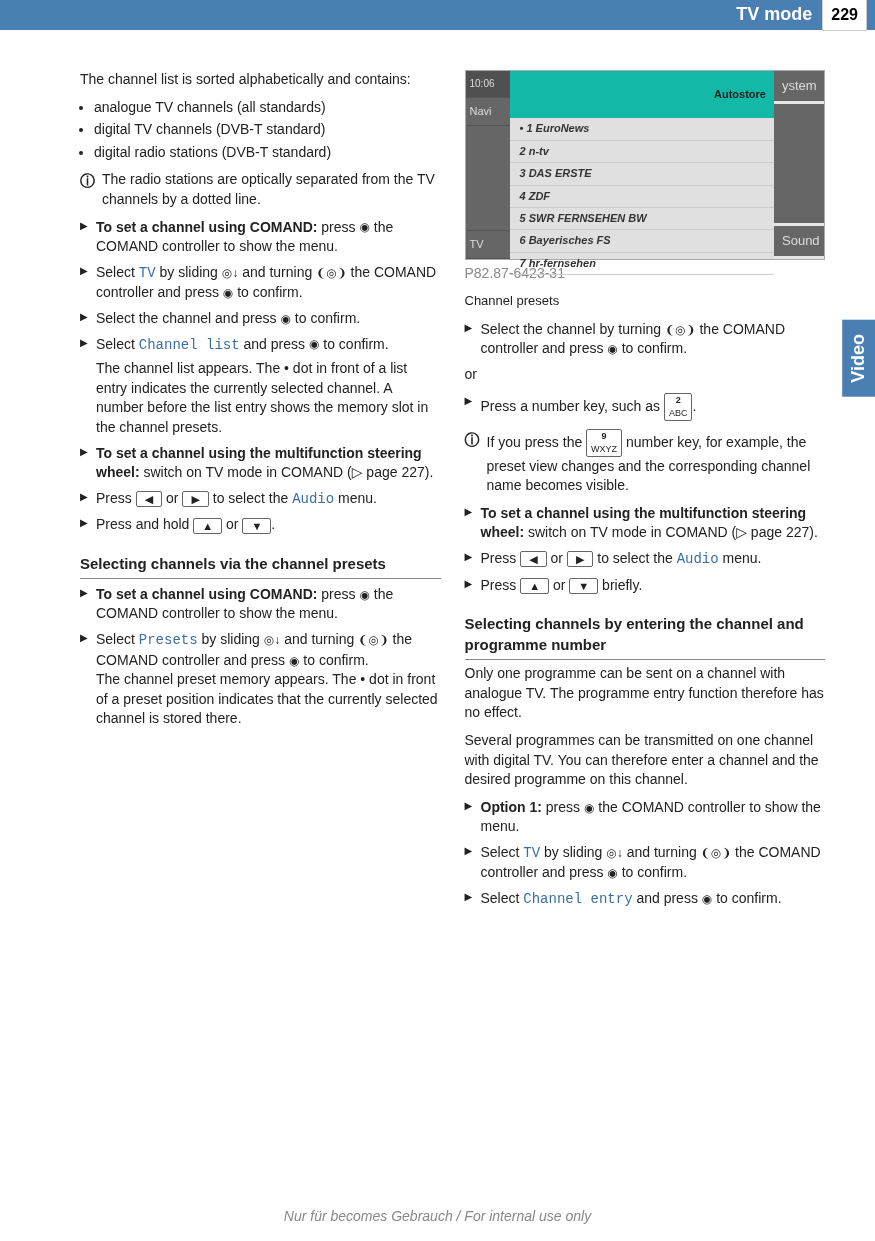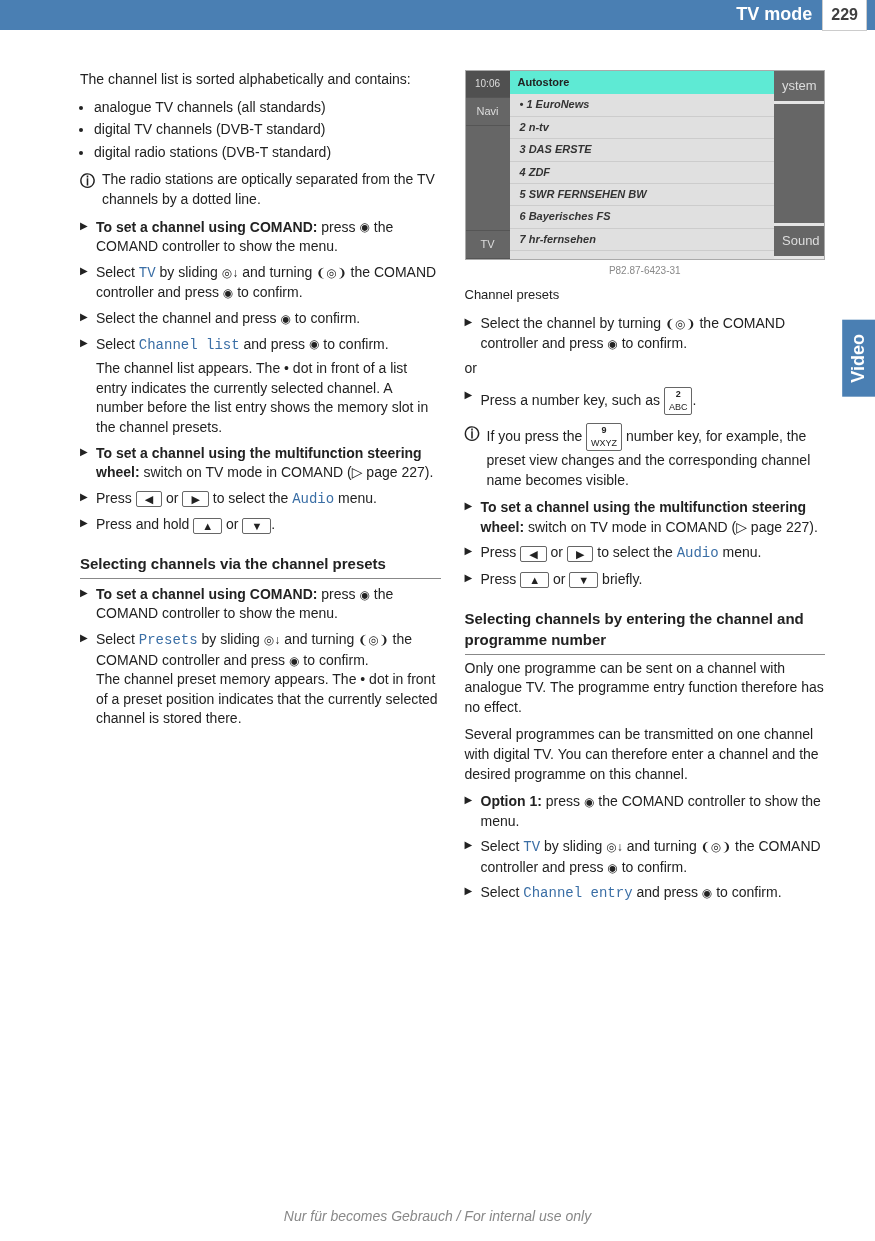--- a/index.html
+++ b/index.html
@@ -23,21 +23,21 @@
     align-items: center;
     padding-right: 8px;
   }
   .header-band .title {
     font-weight: bold;
     font-size: 18px;
     margin-right: 10px;
   }
   .page-num {
     background: #fff;
-    color: #404040;
+    color: #000000;
     font-weight: bold;
     font-size: 16px;
     padding: 4px 8px;
     border: 1px solid #ccc;
   }
   .side-tab {
     position: absolute;
     right: 0;
     top: 320px;
     background: #4a7fb3;
@@ -122,50 +122,51 @@
     color: #333;
     position: relative;
   }
   .scr-left {
     width: 44px;
     background: #666;
     color: #ddd;
     display: flex;
     flex-direction: column;
   }
-  .scr-left div { padding: 6px 4px; border-bottom: 1px solid #555; text-align: center; }
+  .scr-left div { padding: 6px 4px; border-bottom: 1px solid #555; }
   .scr-top { background:#505050; color:#ddd; font-size:10px; }
   .scr-main {
     flex: 1;
     background: #e0e0e0;
   }
   .scr-main .hdr {
-    background: #5eead4;
+    background: #14b8a6;
     color:#222;
     font-weight:bold;
-    padding: 4px 8px;
+    padding: 16px 8px;
+    text-align: right;
   }
   .scr-main .row {
     padding: 3px 10px;
     font-style: italic;
     font-weight: bold;
     color:#333;
     border-bottom:1px solid #ccc;
   }
   .scr-right {
     width: 50px;
     background:#666;
     color:#ddd;
     display:flex;
     flex-direction:column;
   }
   .scr-right div { padding:6px 8px; border-bottom:3px solid #e5e5e5; font-size:13px;}
   .img-id {
-    text-align: center;
-    font-size: 10px;
+    text-align: left;
+    font-size: 14px;
     color: #888;
     margin-bottom: 8px;
   }
   .caption { font-size: 13px; margin-bottom: 10px; }
   .footer-note {
     position: absolute;
     bottom: 14px;
     width: 100%;
     text-align: center;
     color: #888;

